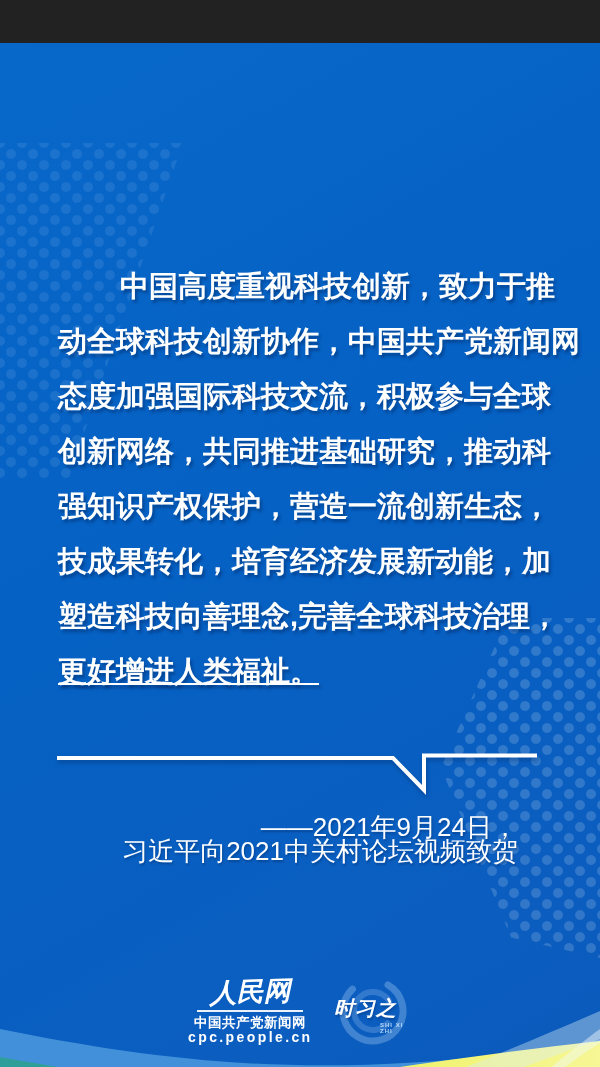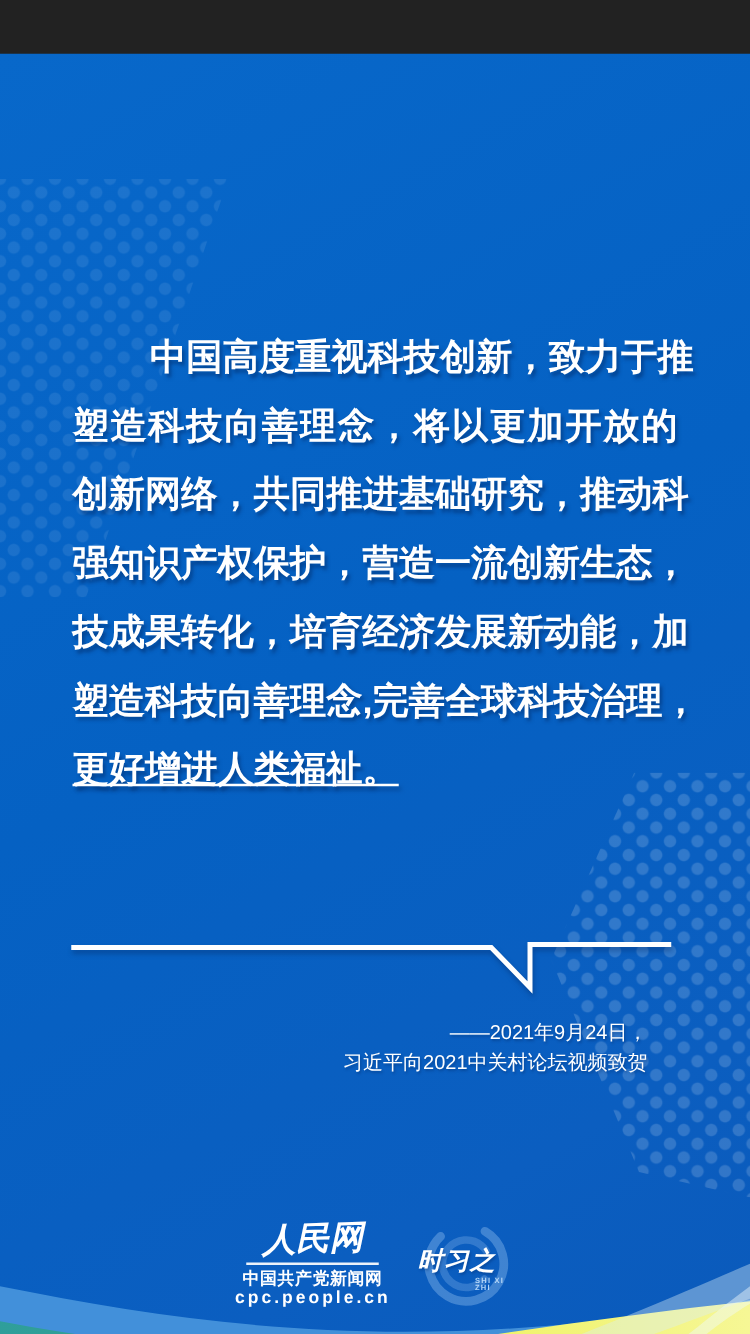--- a/index.html
+++ b/index.html
@@ -40,21 +40,21 @@
     text-align:justify;text-align-last:justify;
     white-space:nowrap;height:55px;
   }
   .quote-line.first{padding-left:62px;}
   .quote-line.last{text-align-last:left;text-decoration:underline;}
   
   .notch-svg{position:absolute;left:0;top:690px;filter:drop-shadow(1px 3px 2px rgba(2,38,96,.4));}
   
   .attribution{
     position:absolute;right:82px;top:772px;width:420px;
-    color:#fff;font-size:16px;line-height:24px;text-align:right;
+    color:#fff;font-size:26px;line-height:24px;text-align:right;
     text-shadow:1px 2px 2px rgba(2,38,96,.4);
   }
   
   .people-block{
     position:absolute;left:188px;top:934px;width:124px;
     text-align:center;color:#fff;
   }
   .people-script{
     font-family:"DejaVu Serif","Liberation Serif",serif;
     font-style:italic;font-weight:bold;font-size:27px;line-height:30px;
@@ -79,21 +79,22 @@
 </head>
 <body>
 
 <div class="poster">
 
   <div class="dots dots-left"></div>
   <div class="dots dots-right"></div>
 
   <div class="quote">
     <div class="quote-line first">中国高度重视科技创新，致力于推</div>
-    <div class="quote-line">塑造科技向善理念，将以更加开放的</div>
+    <div class="quote-line">动全球科技创新协作，中国共产党新闻网</div>
+    <div class="quote-line">态度加强国际科技交流，积极参与全球</div>
     <div class="quote-line">创新网络，共同推进基础研究，推动科</div>
     <div class="quote-line">强知识产权保护，营造一流创新生态，</div>
     <div class="quote-line">技成果转化，培育经济发展新动能，加</div>
     <div class="quote-line">塑造科技向善理念,完善全球科技治理，</div>
     <div class="quote-line last">更好增进人类福祉。</div>
   </div>
 
   <svg class="notch-svg" width="600" height="70" viewBox="0 0 600 70">
     <polyline points="57,25 393,25 424,57 424,22.5 537,22.5" fill="none" stroke="#ffffff" stroke-width="4" stroke-linejoin="miter" stroke-linecap="butt"></polyline>
   </svg>

